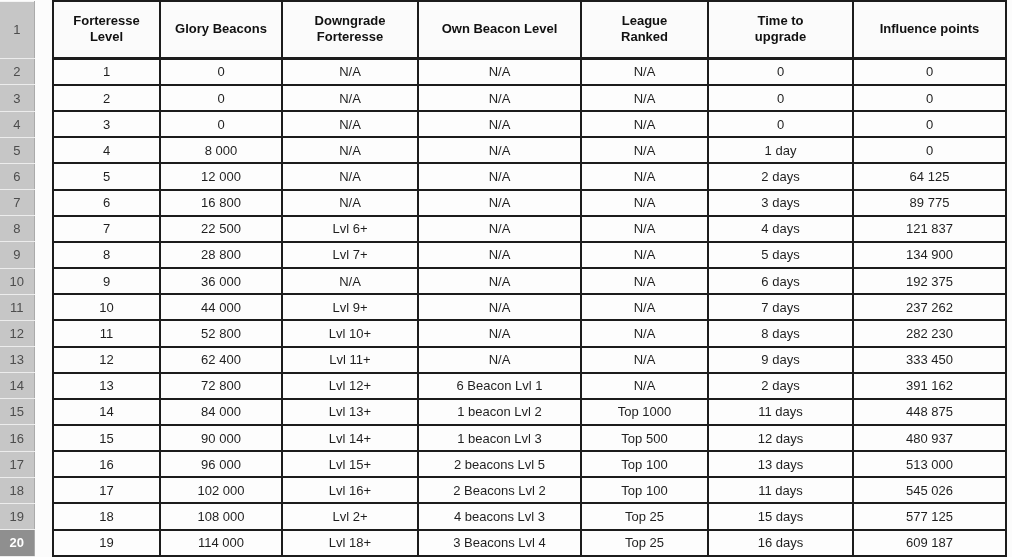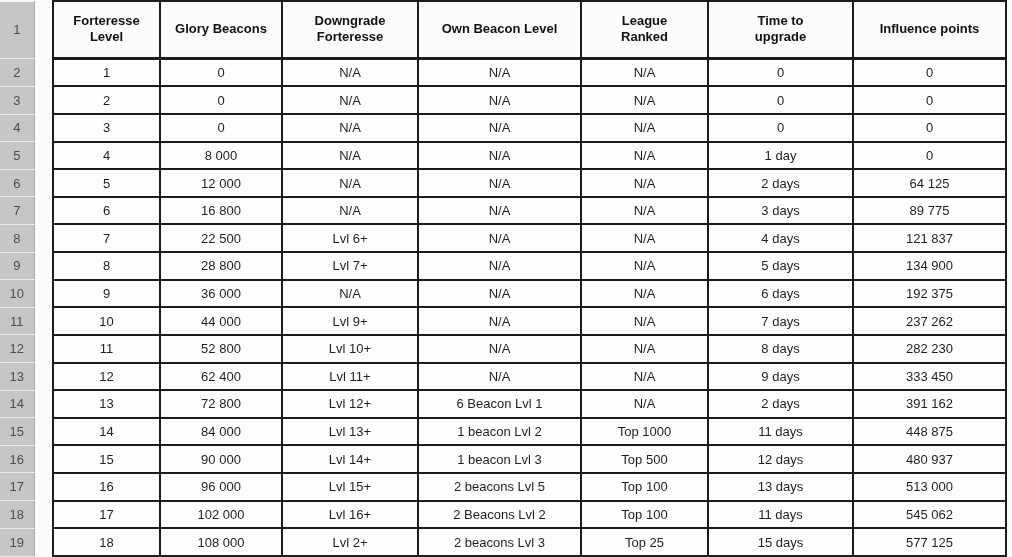--- a/index.html
+++ b/index.html
@@ -287,28 +287,39 @@
         </tr>
         <tr>
           <td class="rownum">18</td>
           <td class="gutter"></td>
           <td class="cell">17</td>
           <td class="cell">102 000</td>
           <td class="cell">Lvl 16+</td>
           <td class="cell">2 Beacons Lvl 2</td>
           <td class="cell">Top 100</td>
           <td class="cell">11 days</td>
-          <td class="cell">545 062</td>
+          <td class="cell">545 026</td>
         </tr>
         <tr>
           <td class="rownum">19</td>
           <td class="gutter"></td>
           <td class="cell">18</td>
           <td class="cell">108 000</td>
           <td class="cell">Lvl 2+</td>
-          <td class="cell">2 beacons Lvl 3</td>
+          <td class="cell">4 beacons Lvl 3</td>
           <td class="cell">Top 25</td>
           <td class="cell">15 days</td>
           <td class="cell">577 125</td>
+        </tr>
+        <tr>
+          <td class="rownum selected">20</td>
+          <td class="gutter"></td>
+          <td class="cell">19</td>
+          <td class="cell">114 000</td>
+          <td class="cell">Lvl 18+</td>
+          <td class="cell">3 Beacons Lvl 4</td>
+          <td class="cell">Top 25</td>
+          <td class="cell">16 days</td>
+          <td class="cell">609 187</td>
         </tr>
       </tbody>
   </table>
 </div>
 
 </body></html>

